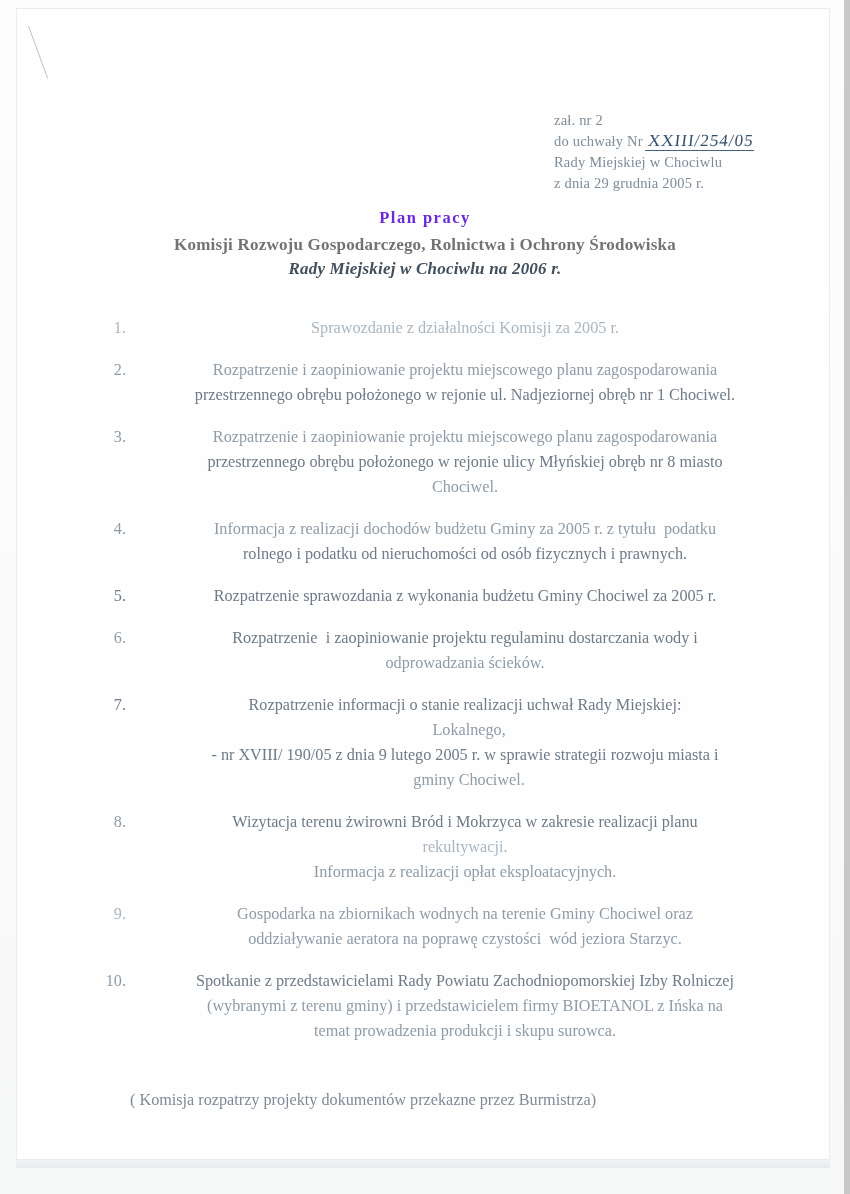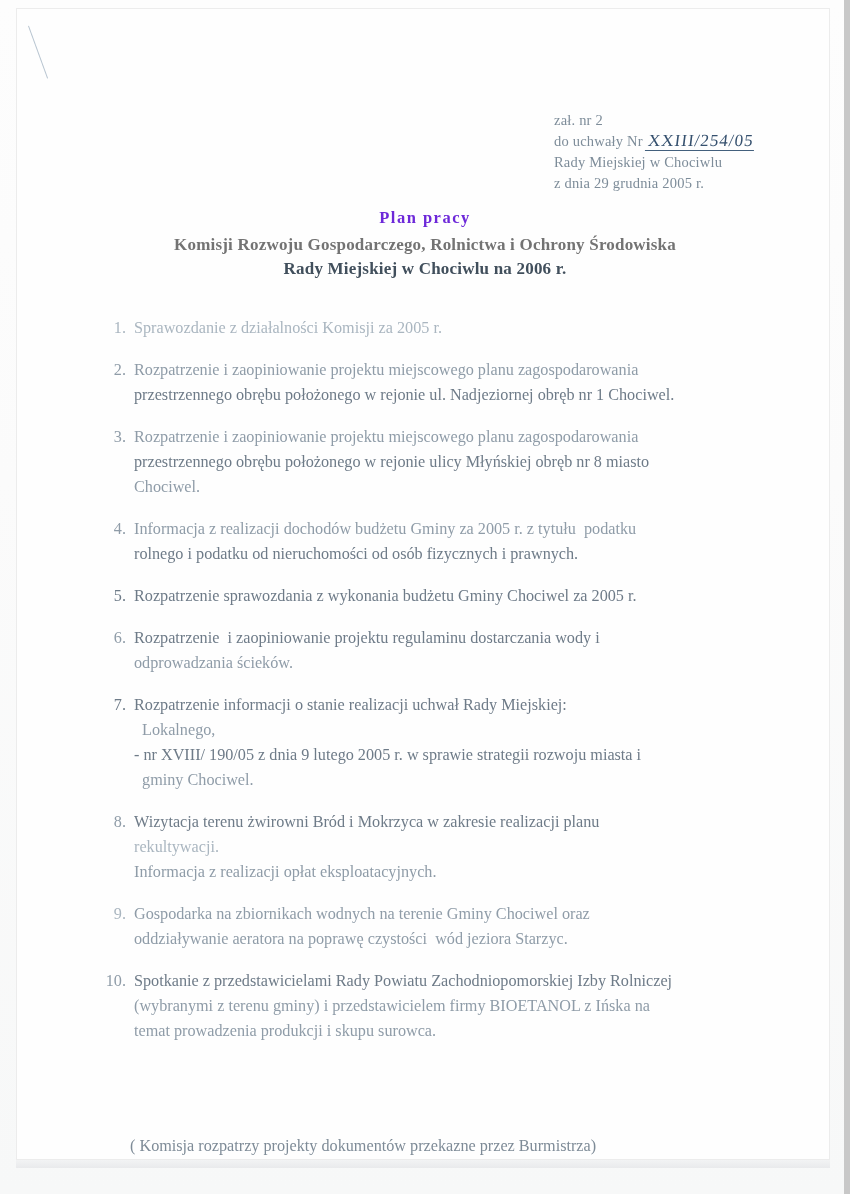--- a/index.html
+++ b/index.html
@@ -96,20 +96,21 @@
     font-weight: bold;
     color: #737373;
     letter-spacing: .2px;
     margin-bottom: 4px;
   }
   .title-3 {
     font-size: 17px;
     font-weight: bold;
     color: #414f5c;
     letter-spacing: .2px;
+    font-style: italic;
   }
 
   .list {
     position: absolute;
     left: 96px;
     top: 316px;
     width: 700px;
   }
   .item {
     display: flex;
@@ -120,33 +121,33 @@
   }
   .num {
     flex: 0 0 auto;
     width: 30px;
     text-align: right;
     padding-right: 8px;
     color: #7d8c99;
     font-size: 16.2px;
     line-height: 25px;
   }
-  .body { flex: 1 1 auto; }
+  .body { flex: 1 1 auto; text-align: center; }
   .line { display: block; white-space: pre-wrap; }
   .sub { display: block; white-space: pre-wrap; padding-left: 12px; text-indent: -12px; }
 
   
   .fade-1 { color: #aab6c0; }
   .fade-2 { color: #8f9ca8; }
   .fade-3 { color: #6e7b88; }
 
   .footnote {
     position: absolute;
     left: 130px;
-    top: 1134px;
+    top: 1088px;
     font-size: 16.2px;
     color: #7e8b97;
     line-height: 24px;
   }
 
   .bottom-edge {
     position: absolute;
     left: 16px;
     right: 14px;
     bottom: 26px;

